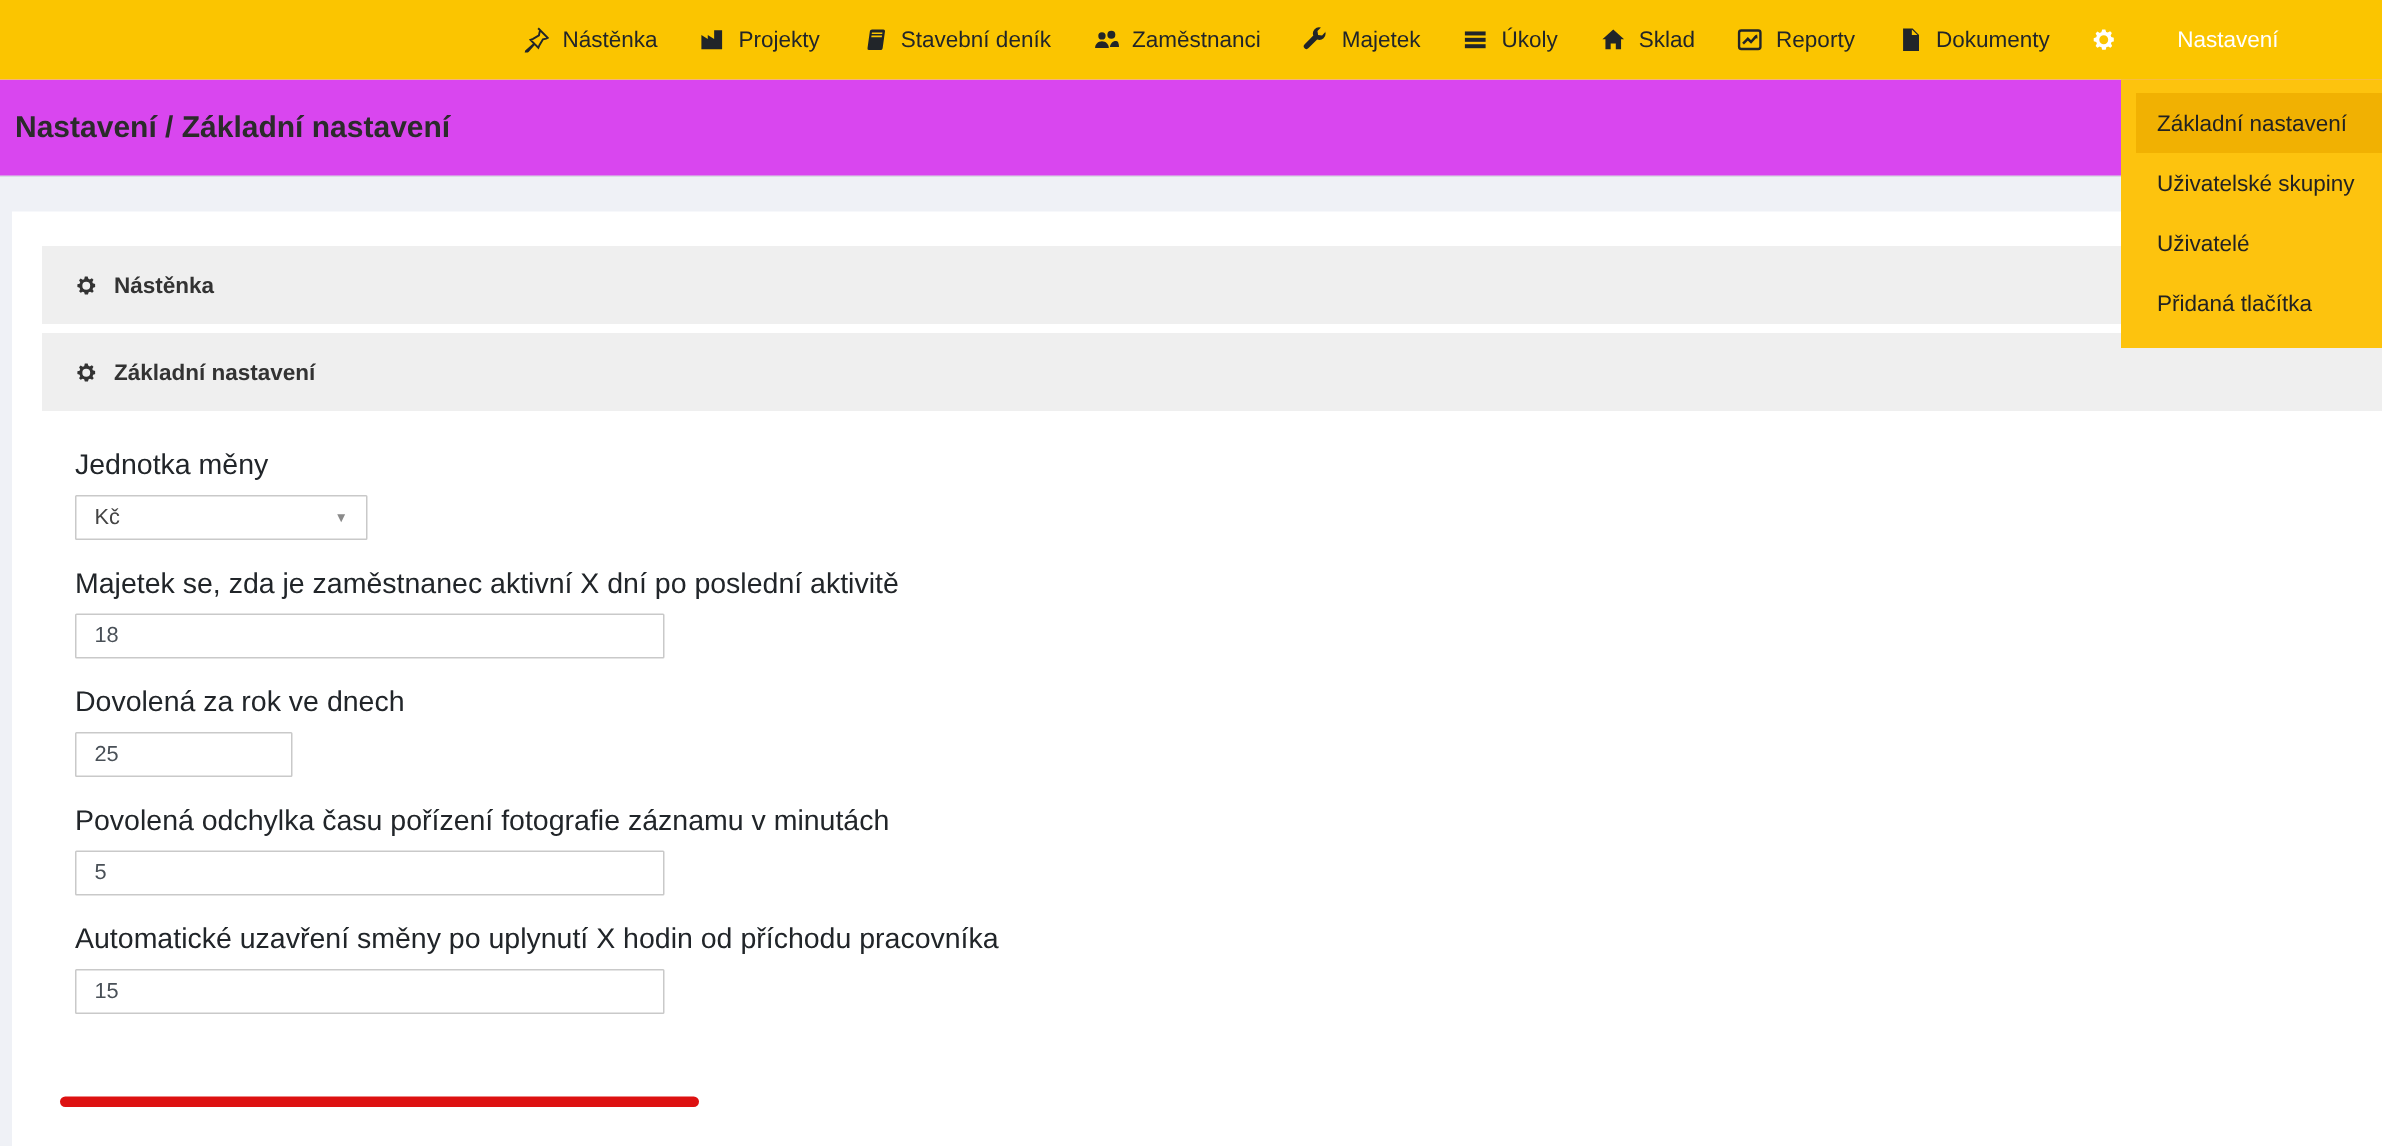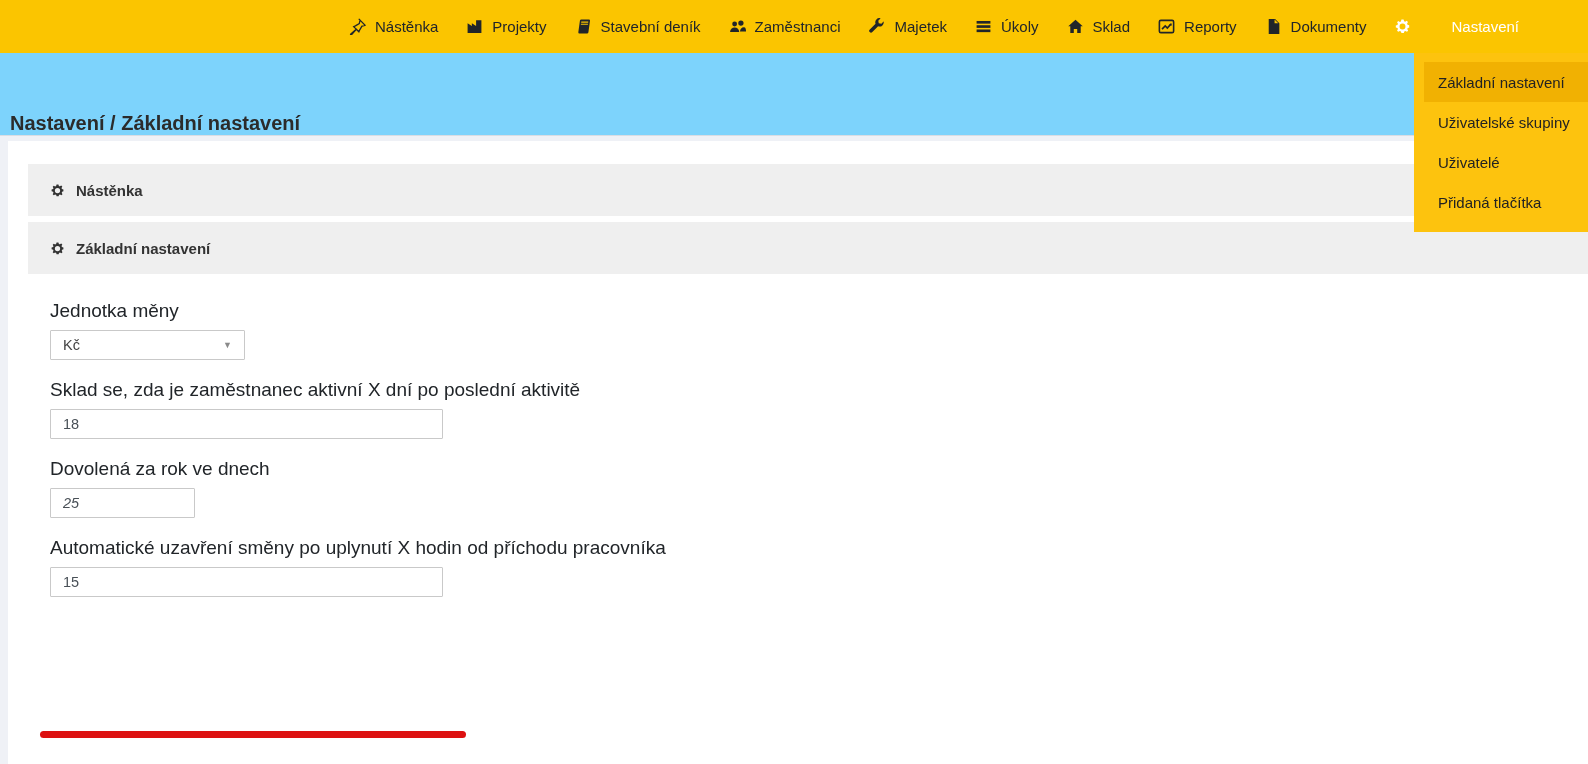--- a/index.html
+++ b/index.html
@@ -18,23 +18,23 @@
   .nic svg { width:17px; height:17px; fill:currentColor; }
 
   
   .dropdown { position:absolute; left:1414px; top:53px; width:174px;
     background:#fdc30e; padding:9px 0 10px 10px; z-index:25; }
   .dd-item { height:40px; display:flex; align-items:center; padding-left:14px;
     font-size:15px; color:#222222; cursor:pointer; white-space:nowrap; }
   .dd-item.active { background:#f1b102; }
 
   
-  .page-header { position:absolute; left:0; top:53px; width:1588px; height:83px;
-    background:#7dd3fc; border-bottom:1px solid #d9dde4; display:flex;
-    align-items:flex-end; z-index:5; }
+  .page-header { position:absolute; left:0; top:53px; width:1588px; height:65px;
+    background:#d946ef; border-bottom:1px solid #d9dde4; display:flex;
+    align-items:center; z-index:5; }
   .page-title { font-size:20px; font-weight:bold; color:#2b2b2b; margin-left:10px; }
 
   
   .content { position:absolute; left:0; top:118px; width:1588px; height:646px;
     background:#eff1f6; z-index:1; }
   .card { position:absolute; left:8px; top:23px; right:0; bottom:-10px;
     background:#ffffff; padding:23px 0 0 20px; }
 
   .acc { height:52px; background:#efefef; margin-bottom:6px; display:flex;
     align-items:center; padding-left:22px; gap:11px; cursor:pointer; }
@@ -42,21 +42,21 @@
   .acc-ic svg { width:15px; height:15px; fill:currentColor; }
   .acc-title { font-size:15px; font-weight:bold; color:#333333; }
 
   .form { margin-top:26px; padding-left:22px; }
   .group { margin-bottom:19px; }
   .group label { display:block; font-size:19px; color:#212529; margin-bottom:8px; }
   .inp { height:30px; border:1px solid #c9c9c9; border-radius:1px; background:#fff;
     padding:0 12px; font-size:14.5px; color:#495057;
     font-family:"Liberation Sans", sans-serif; }
   .w-wide { width:393px; }
-  .w-narrow { width:145px;font-style:italic; }
+  .w-narrow { width:145px; }
   .select { width:195px; height:30px; border:1px solid #c9c9c9; border-radius:1px;
     background:#fff; display:flex; align-items:center; justify-content:space-between;
     padding:0 12px; font-size:14.5px; color:#444444; cursor:pointer; }
   .caret { font-size:9px; color:#8a8a8a; }
 
   .red-line { position:absolute; left:40px; top:613px; width:426px; height:7px;
     background:#dd1111; border-radius:4px; z-index:6; }
 </style>
 </head>
 <body>
@@ -193,29 +193,33 @@
 
       <div class="group">
         <label>Jednotka měny</label>
         <div class="select">
           <span>Kč</span>
           <span class="caret">▼</span>
         </div>
       </div>
 
       <div class="group">
-        <label>Sklad se, zda je zaměstnanec aktivní X dní po poslední aktivitě</label>
+        <label>Majetek se, zda je zaměstnanec aktivní X dní po poslední aktivitě</label>
         <input class="inp w-wide" type="text" value="18" style="">
       </div>
 
       <div class="group">
         <label>Dovolená za rok ve dnech</label>
         <input class="inp w-narrow" type="text" value="25" style="">
       </div>
 
+      <div class="group">
+        <label>Povolená odchylka času pořízení fotografie záznamu v minutách</label>
+        <input class="inp w-wide" type="text" value="5" style="">
+      </div>
 
 
       <div class="group">
         <label>Automatické uzavření směny po uplynutí X hodin od příchodu pracovníka</label>
         <input class="inp w-wide" type="text" value="15" style="">
       </div>
 
     </div>
   </div>
 

